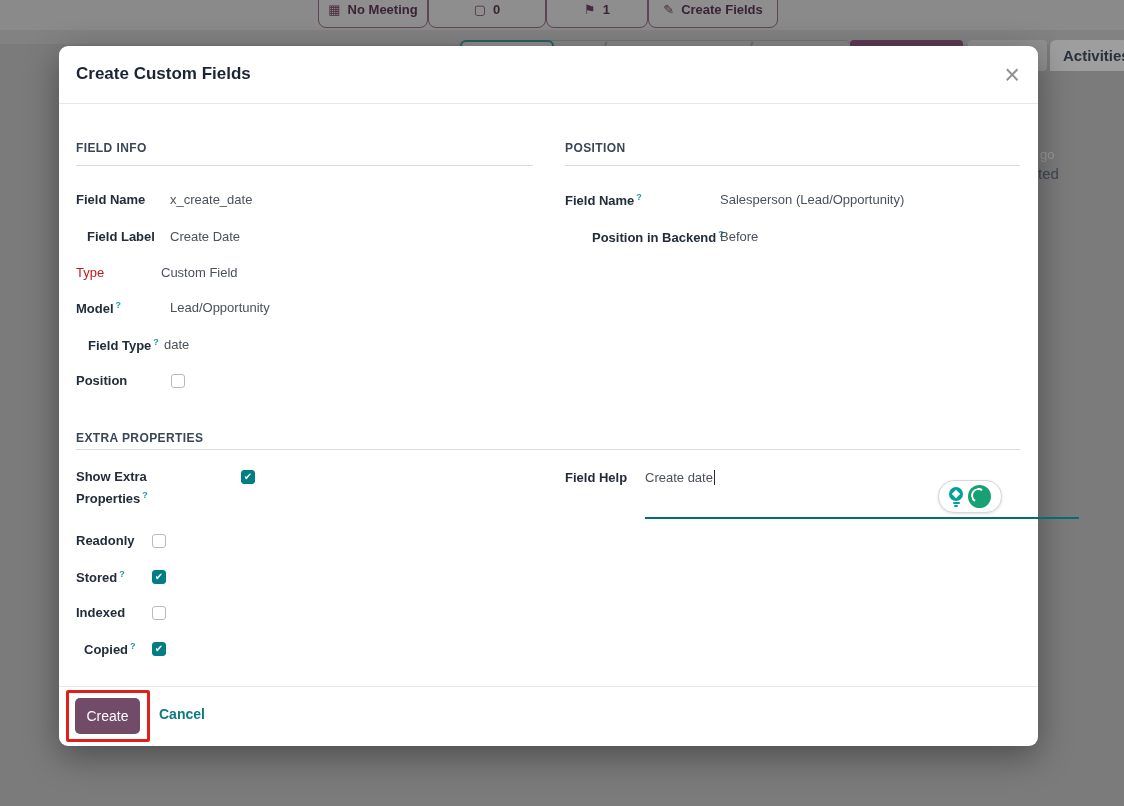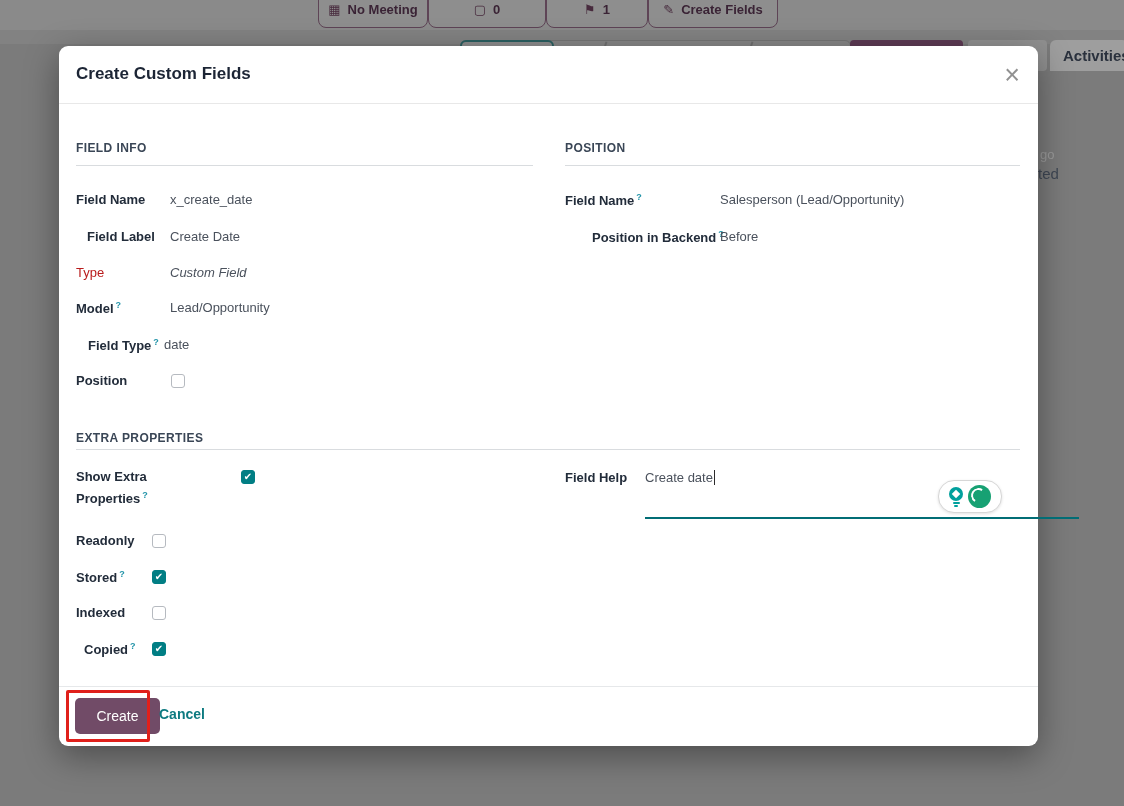--- a/index.html
+++ b/index.html
@@ -56,21 +56,21 @@
   .bulb{width:15px;height:19px;position:relative;}
   .bulb .dome{position:absolute;left:0;top:0;width:14px;height:14px;border-radius:50%;background:#00a09d;}
   .bulb .gem{position:absolute;left:4px;top:4px;width:6px;height:6px;background:#fff;transform:rotate(45deg);}
   .bulb .base{position:absolute;left:3.5px;top:15px;width:7px;height:2px;background:#00a09d;border-radius:1px;}
   .bulb .base2{position:absolute;left:5px;top:18px;width:4px;height:1.5px;background:#00a09d;border-radius:1px;}
   .gcircle{width:23px;height:23px;border-radius:50%;background:#17a173;position:relative;}
   .gcircle::before{content:"";position:absolute;left:3px;top:3px;width:11px;height:11px;border:2px solid transparent;
                    border-top-color:#fff;border-left-color:#fff;border-radius:50%;transform:rotate(-12deg);}
 
   .m-hr-foot{left:0;top:640px;width:979px;height:1px;background:#e6e8ea;}
-  .create-btn{left:16px;top:652px;width:85px;height:36px;background:#714B67;color:#fff;border:none;border-radius:5px;
+  .create-btn{left:16px;top:652px;width:65px;height:36px;background:#714B67;color:#fff;border:none;border-radius:5px;
               font-size:14px;font-family:inherit;cursor:pointer;}
   .red-box{left:7px;top:644px;width:84px;height:52px;border:3px solid #e0201b;border-radius:2px;box-sizing:border-box;pointer-events:none;}
   .cancel-link{left:100px;top:660px;font-size:14px;font-weight:700;color:#0d7a80;cursor:pointer;}
 </style>
 </head>
 <body>
 
 <div class="abs top-strip">
   <div class="tb-btn" style="left:318px;width:110px;">
     <span class="tb-icon">▦</span>
@@ -112,21 +112,21 @@
   <div class="abs sec-title" style="left:17px;top:95px;">FIELD INFO</div>
   <div class="abs sec-hr" style="left:17px;top:119px;width:457px;"></div>
 
   <div class="abs lbl" style="left:17px;top:146px;">Field Name</div>
   <div class="abs val" style="left:111px;top:146px;">x_create_date</div>
 
   <div class="abs lbl" style="left:28px;top:183px;">Field Label</div>
   <div class="abs val" style="left:111px;top:183px;">Create Date</div>
 
   <div class="abs lbl muted" style="left:17px;top:219px;">Type</div>
-  <div class="abs val" style="left:111px;top:219px;font-style:italic;">Custom Field</div>
+  <div class="abs val" style="left:102px;top:219px;">Custom Field</div>
 
   <div class="abs lbl" style="left:17px;top:254px;">
     <span>Model</span><sup class="help">?</sup>
   </div>
   <div class="abs val" style="left:111px;top:254px;">Lead/Opportunity</div>
 
   <div class="abs lbl" style="left:29px;top:291px;">
     <span>Field Type</span><sup class="help">?</sup>
   </div>
   <div class="abs val" style="left:105px;top:291px;">date</div>

